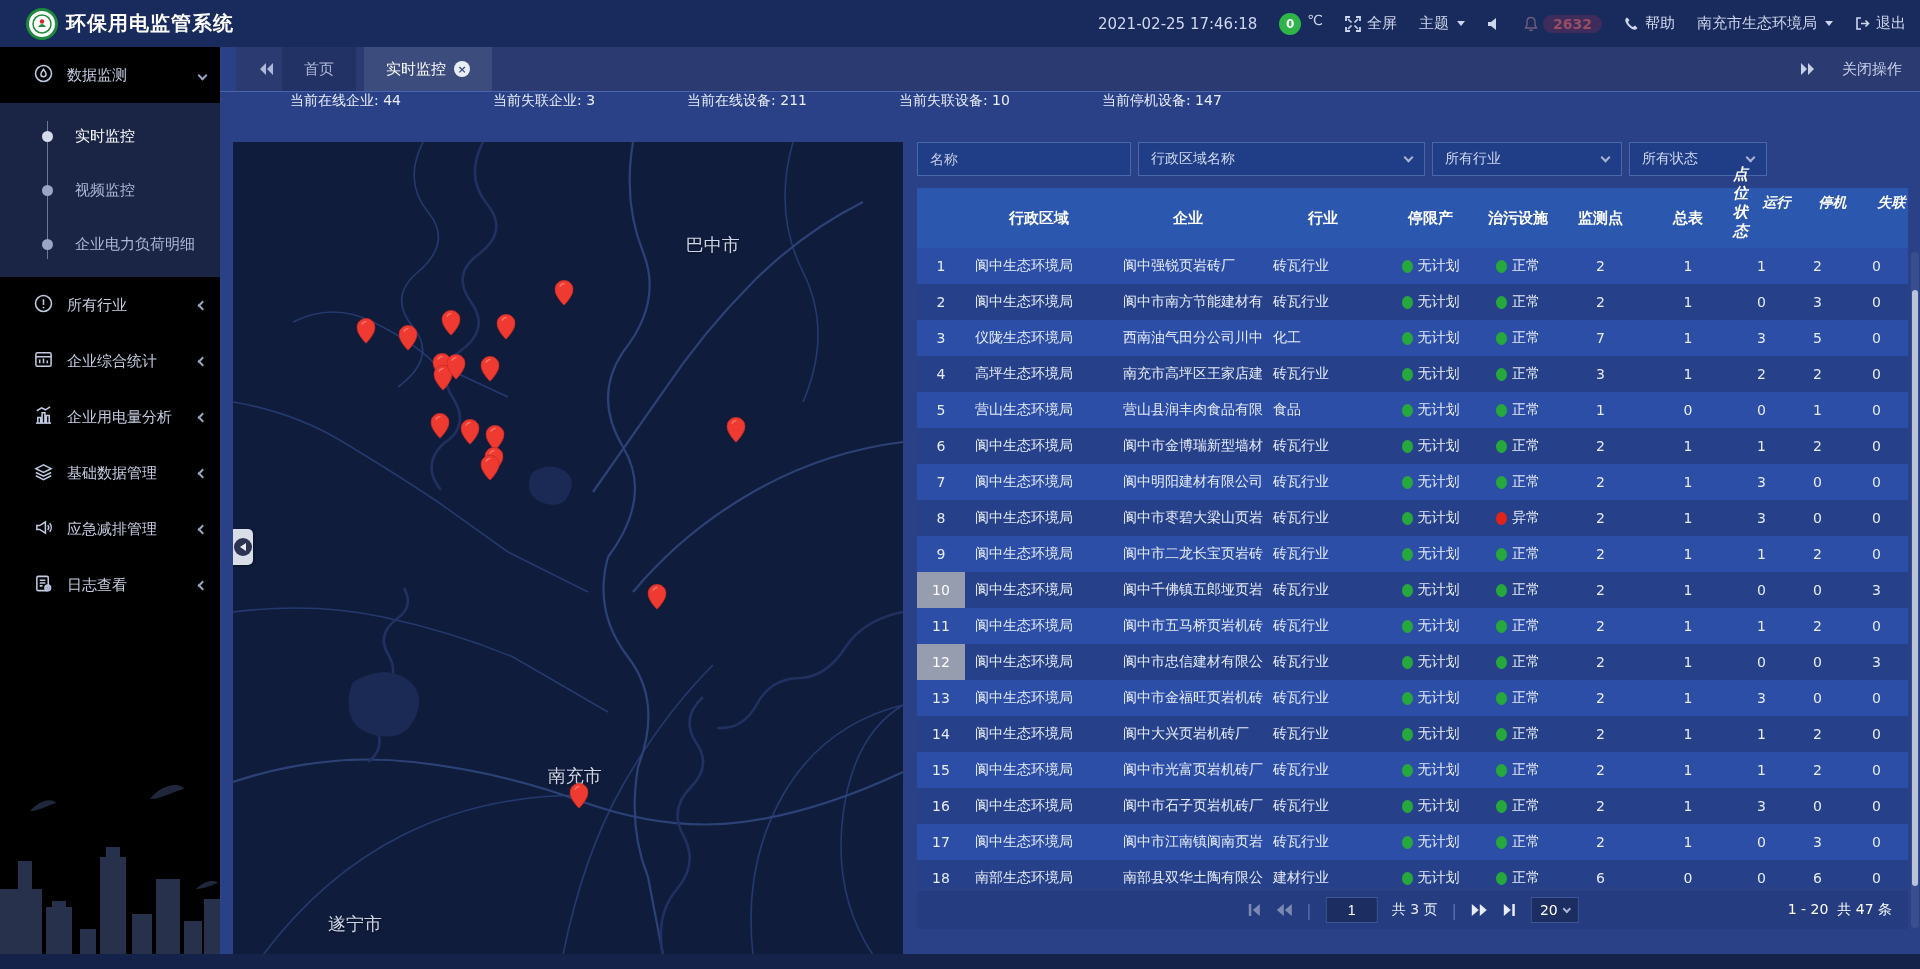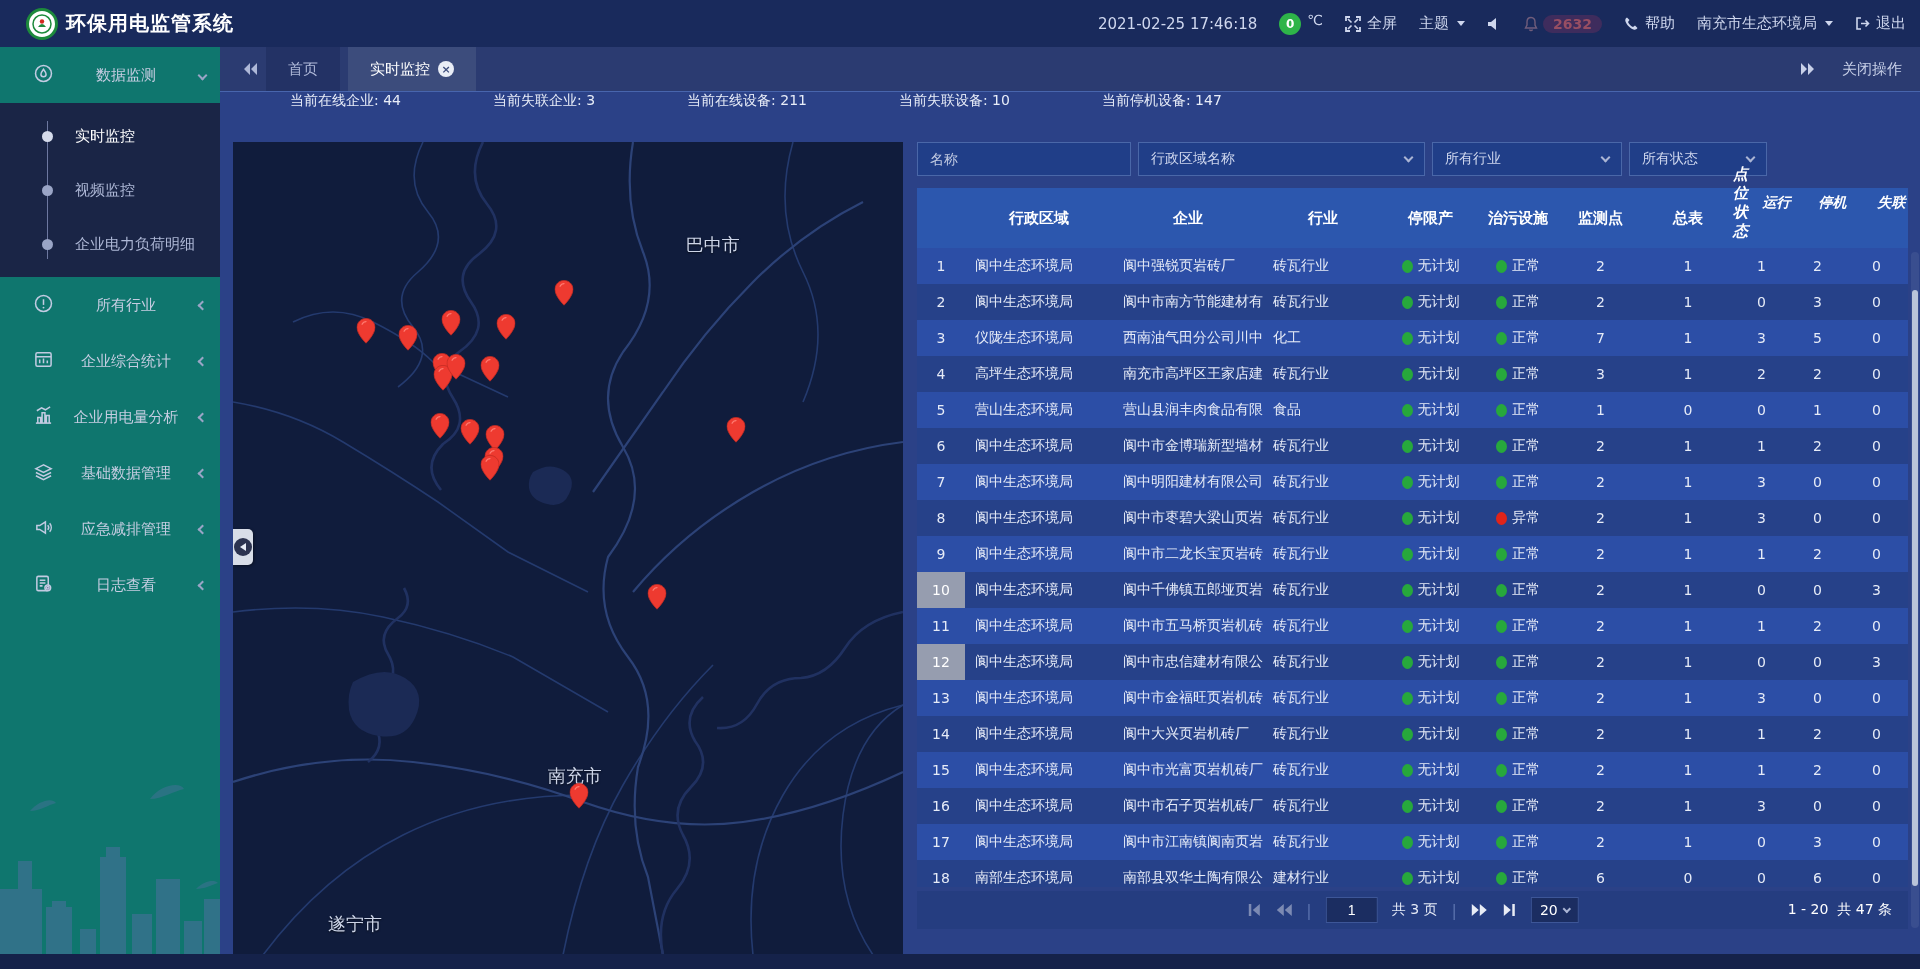--- a/index.html
+++ b/index.html
@@ -16,36 +16,36 @@
   .topbar-right { display:flex; align-items:center; gap:22px; color:#cfd7ee; font-size:15px; }
   .topbar-right .item { display:flex; align-items:center; gap:6px; white-space:nowrap; }
   .temp-badge { display:inline-flex; width:22px; height:22px; border-radius:50%; background:#2eb449; color:#fff; font-size:12px; align-items:center; justify-content:center; font-weight:bold; }
   .temp-unit { font-size:14px; position:relative; top:-4px; }
   .caret-down { display:inline-block; width:0; height:0; border-left:4px solid transparent; border-right:4px solid transparent; border-top:5px solid #cfd7ee; margin-left:2px; }
   .bell-wrap { display:flex; align-items:center; gap:4px; opacity:.75; }
   .badge-pill { background:rgba(150,50,95,.40); color:#c25a66; border-radius:10px; padding:1px 10px; font-size:14px; font-weight:bold; }
   .icon-svg { display:block; }
 
   
-  .sidebar { position:absolute; top:47px; left:0; width:220px; height:922px; background:#0f766e; overflow:hidden; z-index:20;text-align:center; }
+  .sidebar { position:absolute; top:47px; left:0; width:220px; height:922px; background:#000000; overflow:hidden; z-index:20; }
   .side-item { height:56px; display:flex; align-items:center; gap:14px; padding:0 14px 0 34px; color:#c6cde2; font-size:15px; cursor:pointer; position:relative; }
   .side-item .lbl { flex:1; }
   .chev { display:inline-block; width:7px; height:7px; border-right:2px solid #9aa5c6; border-bottom:2px solid #9aa5c6; }
   .chev.left { transform:rotate(135deg); }
   .chev.down { transform:rotate(45deg); }
   .submenu { background:#1a2546; position:relative; padding:6px 0; }
   .submenu .vline { position:absolute; left:47px; top:18px; bottom:18px; width:1px; background:#6d78a0; }
   .sub-item { height:54px; display:flex; align-items:center; padding-left:75px; color:#aeb8d6; font-size:15px; position:relative; cursor:pointer; }
   .sub-item .dot { position:absolute; left:42px; width:11px; height:11px; border-radius:50%; background:#9aa5c6; }
   .sub-item.active { color:#ffffff; }
   .sub-item.active .dot { background:#d5dbeb; }
   .skyline { position:absolute; bottom:0; left:0; width:220px; opacity:.45; }
 
   
-  .main { position:absolute; top:47px; left:220px; width:1700px; height:922px; }
+  .main { position:absolute; top:47px; left:220px; width:1700px; height:922px;padding-left:16px; }
   .tabbar { height:44px; background:#2b3b71; display:flex; align-items:center; padding:0 18px 0 22px; gap:8px; }
   .tab-nav { color:#aeb8d8; display:flex; align-items:center; cursor:pointer; }
   .tab { height:44px; display:flex; align-items:center; padding:0 22px; color:#aeb8d8; background:#233265; font-size:15px; cursor:pointer; gap:8px; }
   .tab.active { background:#3c4c7c; color:#ffffff; }
   .tab-close { width:16px; height:16px; border-radius:50%; background:#e9edf6; color:#3c4c7c; font-size:11px; display:flex; align-items:center; justify-content:center; font-weight:bold; }
   .tabbar-spacer { flex:1; }
   .tabbar-right { display:flex; align-items:center; gap:26px; color:#c8d0e8; font-size:15px; }
 
   .content { position:absolute; top:44px; left:0; width:1700px; height:878px; background:#2b4187; border-top:1px solid #4865ad; }
   .stats { height:50px; display:flex; align-items:flex-start; gap:92px; padding-left:70px; font-size:14px; color:#e8edf8; }

